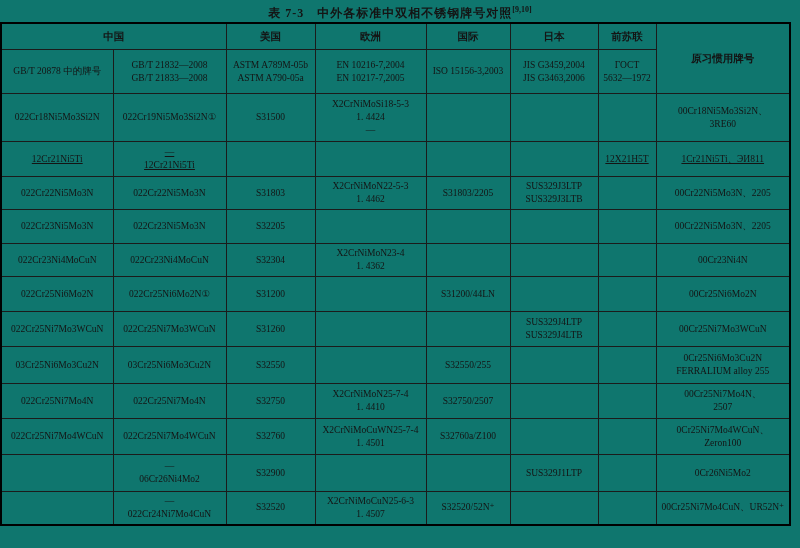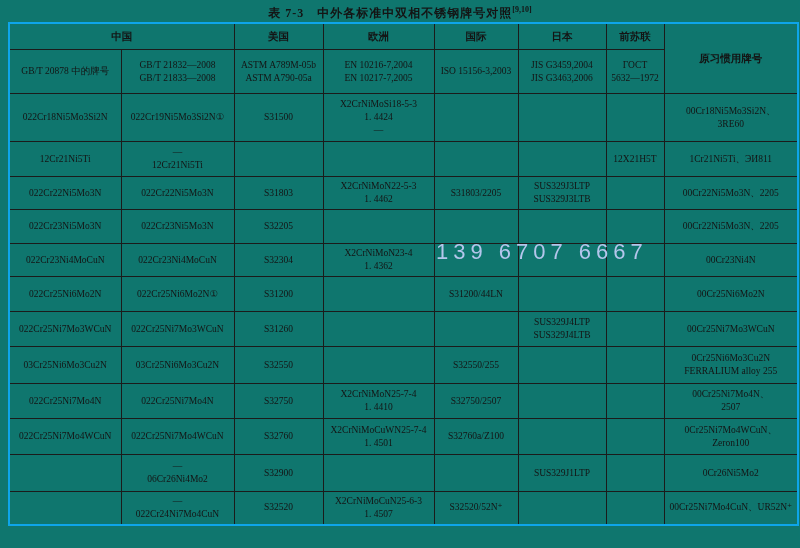--- a/index.html
+++ b/index.html
@@ -7,23 +7,23 @@
     position:relative; width:800px; height:548px; margin:0 auto;
     background:#0f766e; overflow:hidden;
     font-family:"Liberation Serif","DejaVu Serif",serif; color:#141414;
   }
   .title {
     position:absolute; top:5px; left:0; width:100%;
     text-align:center; font-size:12px; font-weight:bold; letter-spacing:1px;
   }
   .title sup { font-size:8px; letter-spacing:0; }
   table.grade-table {
-    position:absolute; left:8px; top:22px; width:789px;
+    position:absolute; left:0; top:22px; width:789px;
     border-collapse:collapse; table-layout:fixed;
-    border:2px solid #0ea5e9;
+    border:2px solid #000000;
   }
   .grade-table th, .grade-table td {
     border:1px solid #1b1b1b; text-align:center; vertical-align:middle;
     padding:0 2px; overflow:hidden;
     font-size:9.5px; line-height:13px; font-weight:normal;
   }
   .grade-table thead tr.grp th { height:25px; font-weight:bold; font-size:10.5px; }
   .grade-table thead tr.sub th { height:43px; font-size:9.5px; }
   .grade-table thead th.lastcol { font-weight:bold; font-size:10.5px; }
   .grade-table td div, .grade-table th div { white-space:nowrap; }
@@ -112,21 +112,21 @@
             <div>—</div>
           </td>
           <td></td>
           <td></td>
           <td></td>
           <td>
             <div>00Cr18Ni5Mo3Si2N、</div>
             <div>3RE60</div>
           </td>
         </tr>
-        <tr style="height: 35px;">
+        <tr style="height: 35px; text-decoration: underline;">
           <td>
             <div>12Cr21Ni5Ti</div>
           </td>
           <td>
             <div>—</div>
             <div>12Cr21Ni5Ti</div>
           </td>
           <td></td>
           <td></td>
           <td></td>
@@ -350,16 +350,15 @@
           </td>
           <td></td>
           <td></td>
           <td>
             <div>00Cr25Ni7Mo4CuN、UR52N⁺</div>
           </td>
         </tr>
       </tbody>
   </table>
 
-  <div class="wm wm-2">139 6707 6667</div>
 
 
 </div>
 
 </body></html>

